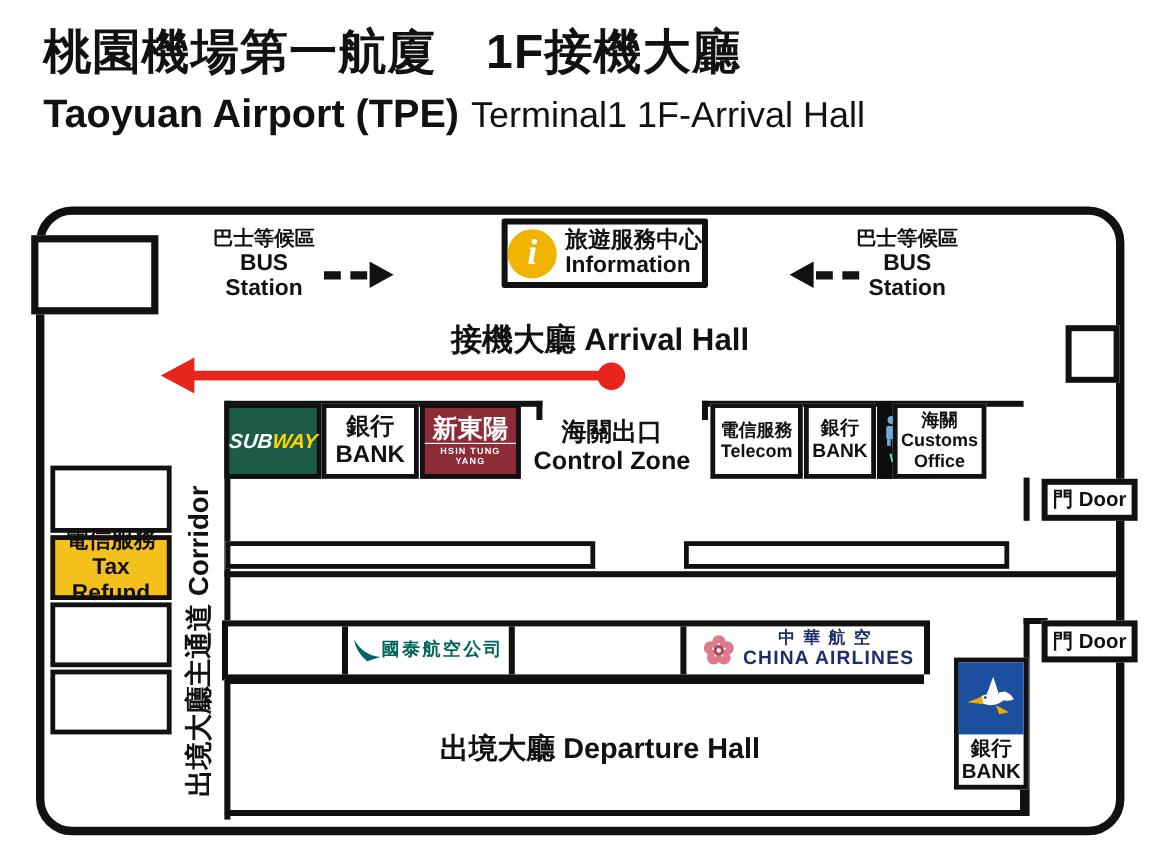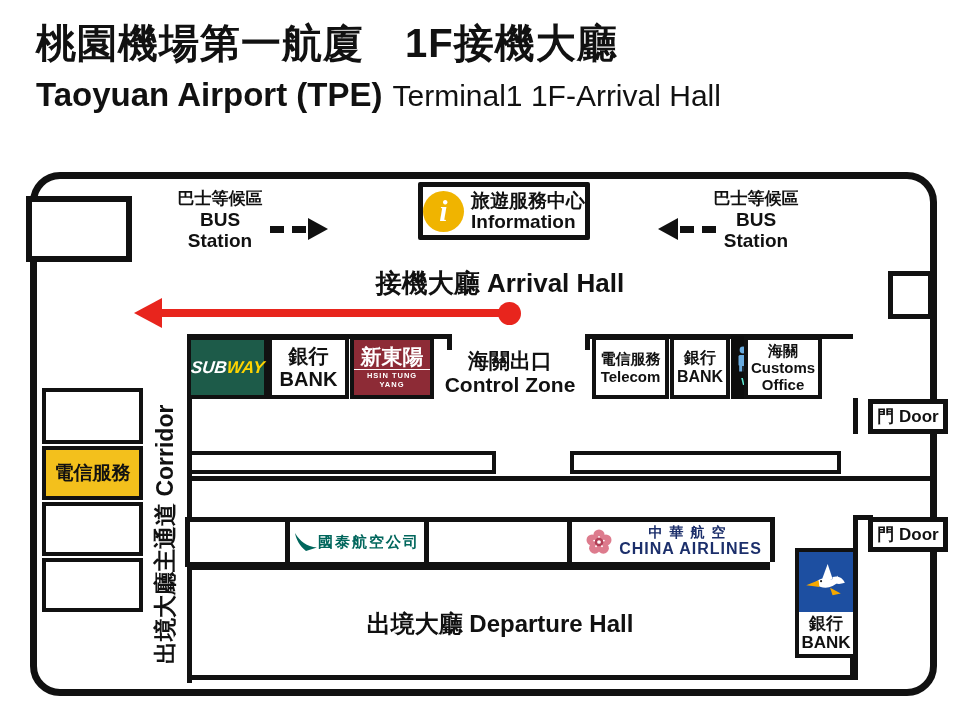--- a/index.html
+++ b/index.html
@@ -141,20 +141,21 @@
     </div>
     <div class="a bx" style="left:714px;top:164px;width:78px;height:63px;">
       <div style="font-size:15px;line-height:17px;">海關</div>
       <div style="font-size:15px;line-height:17px;">Customs</div>
       <div style="font-size:15px;line-height:17px;">Office</div>
     </div>
 
     <div class="a bx" style="left:12px;top:216px;width:101px;height:56px;"></div>
     <div class="a bx" style="left:12px;top:274px;width:101px;height:54px;background:#f3c01c;">
       <div style="font-size:19px;">電信服務</div>
+      <div style="font-size:19px;">Tax Refund</div>
     </div>
     <div class="a bx" style="left:12px;top:330px;width:101px;height:54px;"></div>
     <div class="a bx" style="left:12px;top:386px;width:101px;height:54px;"></div>
 
     <div class="a" style="left:120px;top:210px;width:30px;height:282px;">
       <span class="rot">出境大廳主通道 Corridor</span>
     </div>
 
     <div class="a bx" style="left:158px;top:279px;width:308px;height:23px;"></div>
     <div class="a bx" style="left:540px;top:279px;width:271px;height:23px;"></div>

